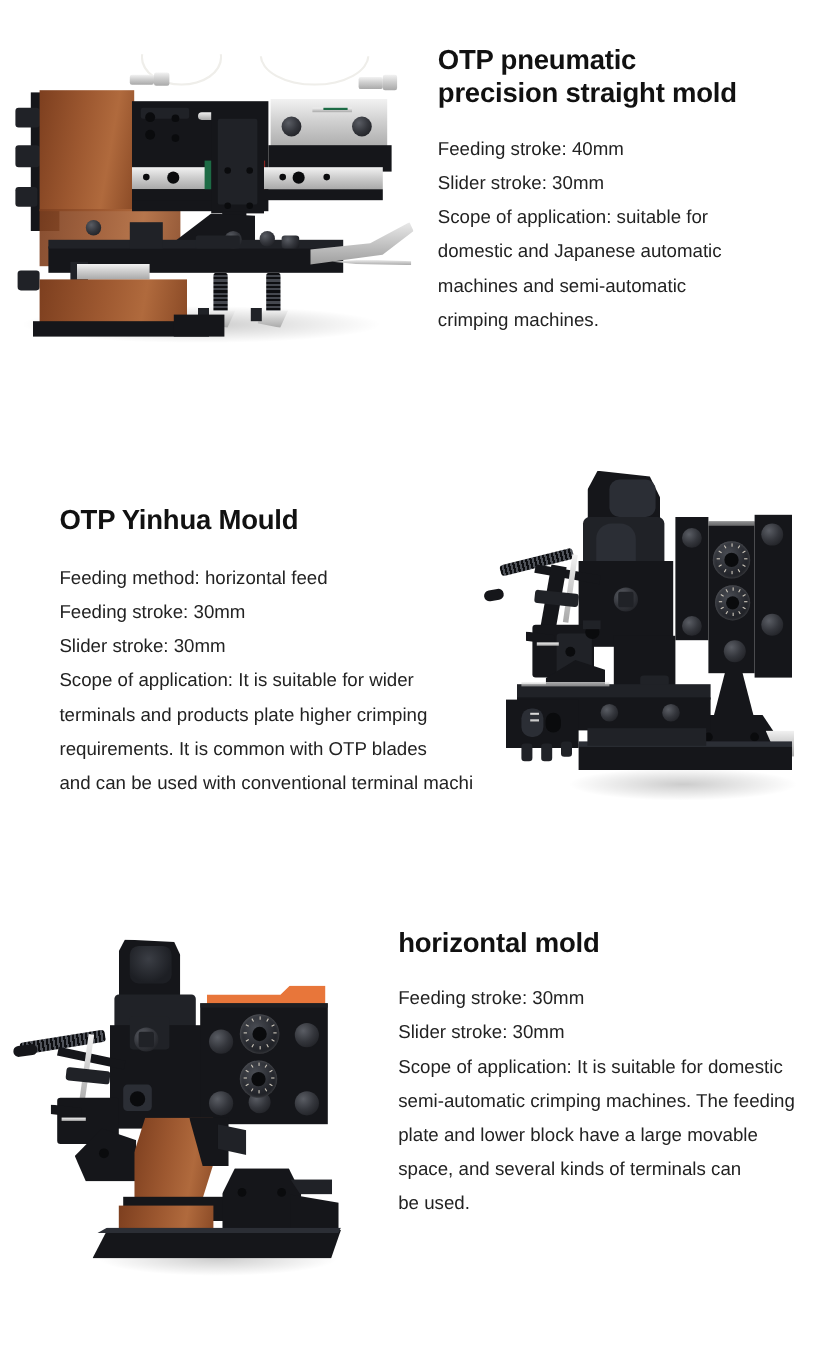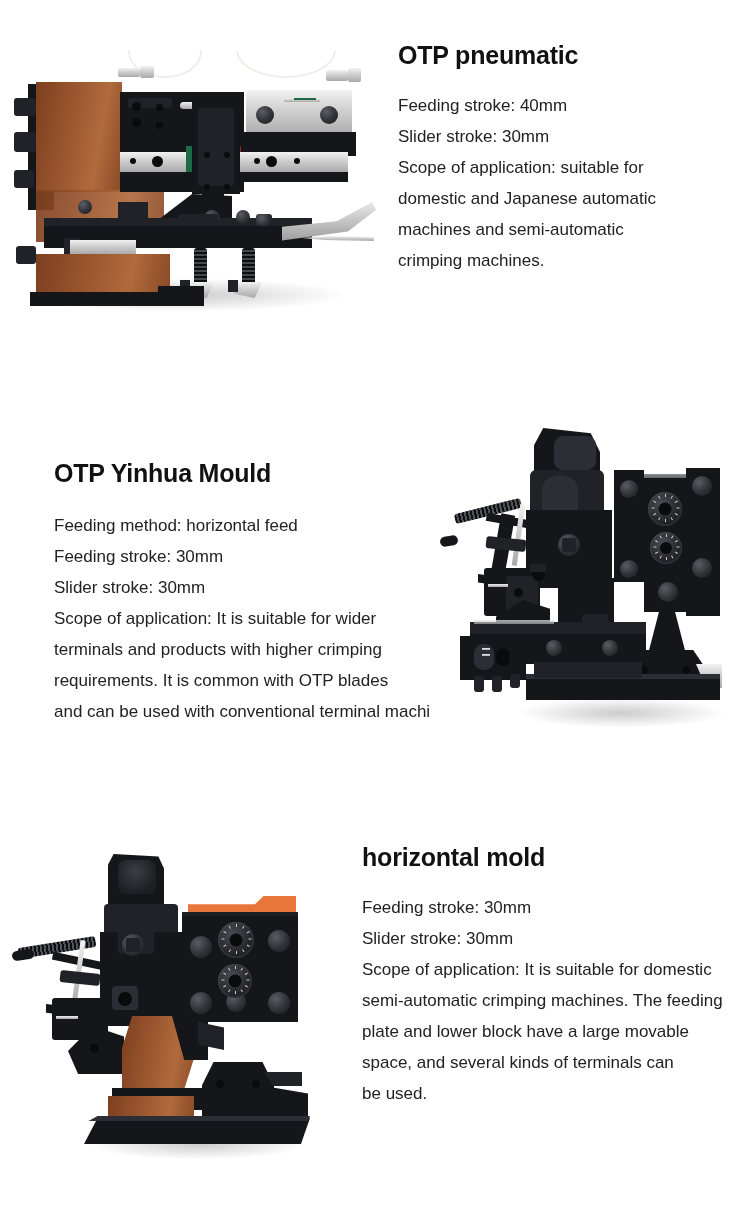--- a/index.html
+++ b/index.html
@@ -147,41 +147,42 @@
         <div class="sil" style="left:62px;top:198px;width:66px;height:14px;"></div>
         <div class="cop" style="left:28px;top:212px;width:134px;height:42px;"></div>
         <div class="blk" style="left:22px;top:250px;width:160px;height:14px;"></div>
         <div class="blk" style="left:150px;top:244px;width:46px;height:20px;"></div>
       </div>
     </div>
 
     <div class="copy" style="left:398px;top:40px;width:330px;">
       <div class="title">
         <div>OTP pneumatic</div>
+        <div>precision straight mold</div>
       </div>
       <p class="spec">Feeding stroke: 40mm</p>
       <p class="spec">Slider stroke: 30mm</p>
       <p class="spec">Scope of application: suitable for</p>
       <p class="spec">domestic and Japanese automatic</p>
       <p class="spec">machines and semi-automatic</p>
       <p class="spec">crimping machines.</p>
     </div>
   </div>
 
   <div class="section" style="left:12px;top:400px;width:750px;height:400px;">
 
     <div class="copy" style="left:42px;top:58px;width:480px;">
       <div class="title" style="margin-bottom:22px;">
         <div>OTP Yinhua Mould</div>
       </div>
       <p class="spec">Feeding method: horizontal feed</p>
       <p class="spec">Feeding stroke: 30mm</p>
       <p class="spec">Slider stroke: 30mm</p>
       <p class="spec">Scope of application: It is suitable for wider</p>
-      <p class="spec">terminals and products with higher crimping</p>
+      <p class="spec">terminals and products plate higher crimping</p>
       <p class="spec">requirements. It is common with OTP blades</p>
       <p class="spec">and can be used with conventional terminal machines.</p>
     </div>
 
     <div class="photo" style="left:418px;top:18px;width:318px;height:318px;">
       <div class="m" style="left:0;top:0;width:318px;height:318px;">
 
         <div class="shadow" style="left:86px;top:280px;width:210px;height:30px;"></div>
 
         <div class="blk" style="left:104px;top:10px;width:66px;height:86px;

